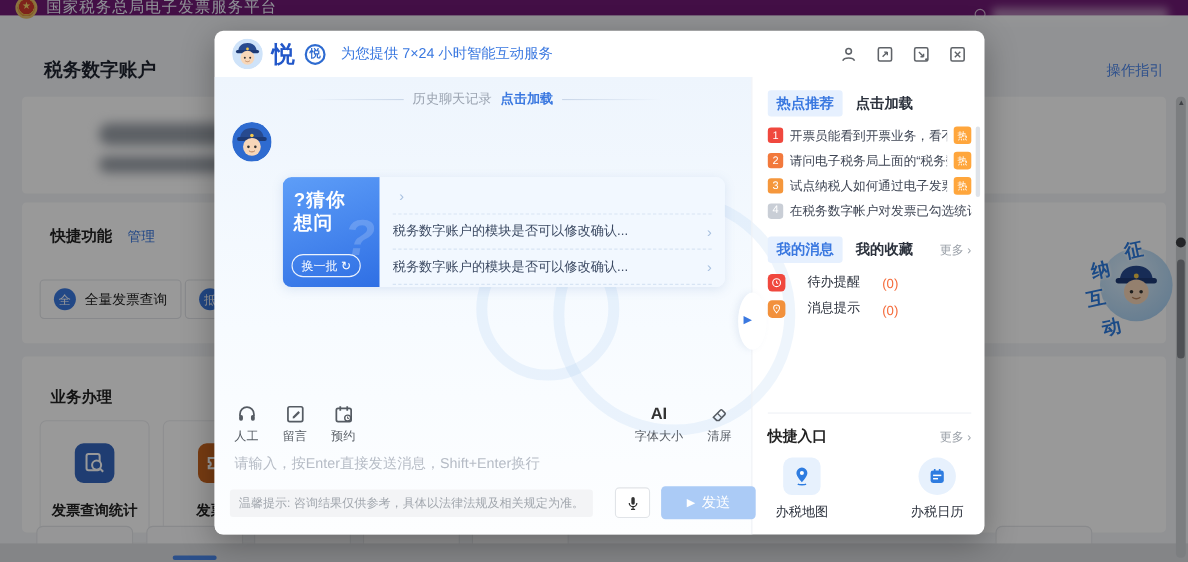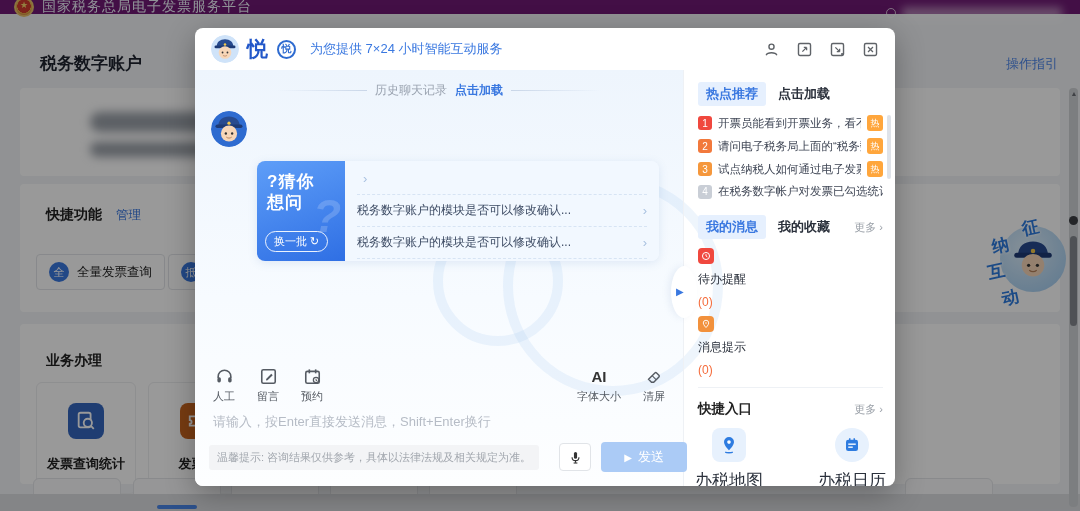--- a/index.html
+++ b/index.html
@@ -116,34 +116,34 @@
   .hot-list { margin-top:9px; display:flex; flex-direction:column; gap:7px; position:relative; }
   .hot-row { display:flex; align-items:center; gap:6px; cursor:pointer; }
   .hot-num { width:14px; height:14px; border-radius:3px; color:#fff; font-size:10px; display:flex; align-items:center; justify-content:center; flex:none; }
   .n1{background:#f0483e;} .n2{background:#f2793c;} .n3{background:#f5973c;} .n4{background:#c9ced6;}
   .hot-text { font-size:11.5px; color:#3e4554; white-space:nowrap; overflow:hidden; flex:1; }
   .hot-badge { flex:none; background:#ffa63c; color:#fff; font-size:9px; border-radius:3px; padding:1.5px 3.5px; }
   .list-scroll { position:absolute; right:-8px; top:0; width:4px; height:64px; background:#dfe3e9; border-radius:2px; }
 
   .tabs2 { margin-top:16px; }
   .msg-list { margin-top:9px; display:flex; flex-direction:column; gap:7px; }
-  .msg-row { display:flex; align-items:flex-start; gap:7px; cursor:pointer;flex-direction:column; }
+  .msg-row { display:flex; align-items:flex-end; gap:20px; cursor:pointer; }
   .msg-ico { width:16px; height:16px; border-radius:4px; display:flex; align-items:center; justify-content:center; flex:none; }
   .mi-red{background:#f0483e;} .mi-orange{background:#f2913c;}
   .msg-label { font-size:12px; color:#2b313c; }
   .msg-count { font-size:12px; color:#f56c3c; }
 
   .panel-div { border-top:1px solid #eef1f5; margin-top:10px; }
   .qe-head { display:flex; align-items:center; margin-top:12px; }
   .qe-title { font-size:13.5px; font-weight:bold; color:#222; }
   .qe-items { display:flex; justify-content:space-between; padding:10px 2px 0; }
   .qe-item { display:flex; flex-direction:column; align-items:center; gap:7px; width:58px; cursor:pointer; }
   .qe-ico { width:34px; height:34px; background:#e7f1fd; display:flex; align-items:center; justify-content:center; }
   .sq { border-radius:8px; } .ci { border-radius:50%; }
-  .qe-label { font-size:17px; color:#2b313c; white-space:nowrap; }
+  .qe-label { font-size:12px; color:#2b313c; white-space:nowrap; }
   .redbox { border:2px solid #e8372c; border-radius:3px; padding:7px 3px 3px; margin:-9px -5px -5px; }
 </style>
 </head>
 <body>
 
 <div class="stage">
 
   <div class="app-header">
     <div class="emblem"></div>
     <div class="app-title">国家税务总局电子发票服务平台</div>

